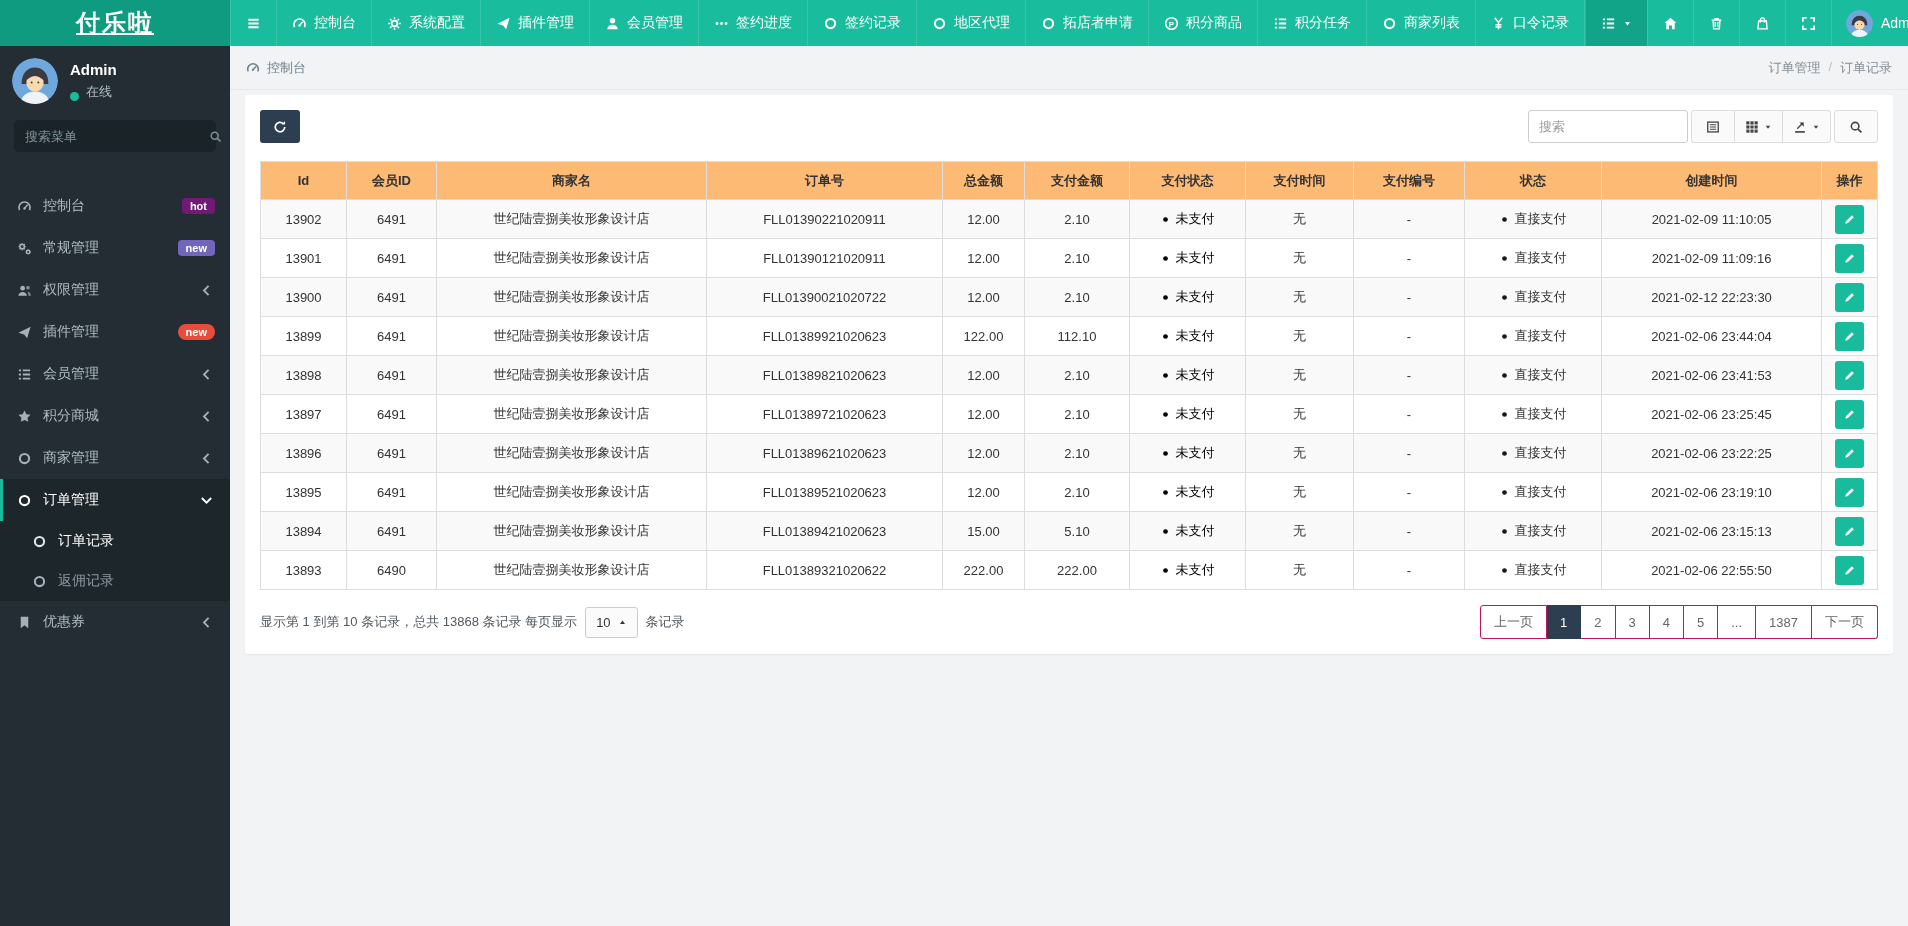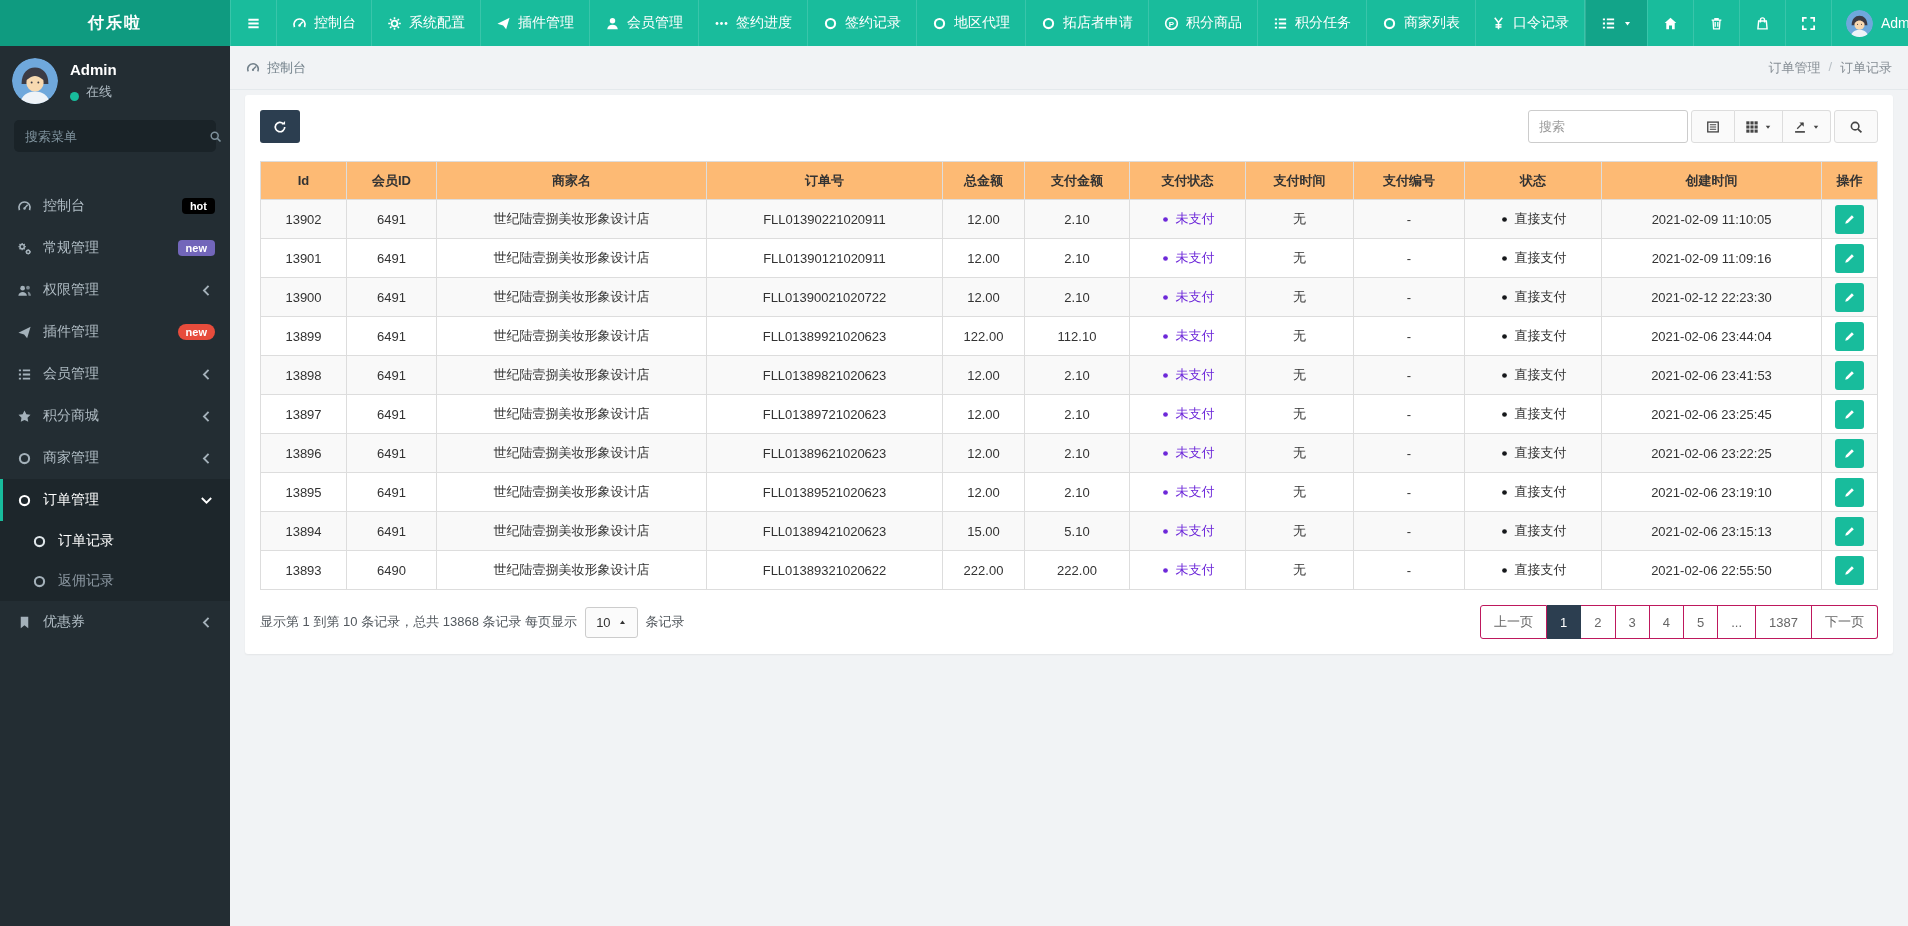--- a/index.html
+++ b/index.html
@@ -4,21 +4,21 @@
 <style>
   * { box-sizing: border-box; margin: 0; padding: 0; }
   html,body { width:1908px; height:926px; overflow:hidden; }
   body { font-family:"Liberation Sans","DejaVu Sans",sans-serif; background:#f1f3f5; font-size:14px; }
   .icon { display:inline-flex; align-items:center; justify-content:center; }
   .icon svg { width:15px; height:15px; display:block; }
 
   
   .navbar { height:46px; background:#19bc9c; display:flex; align-items:stretch; color:#fff; }
   .brand { width:230px; background:#0f9b80; display:flex; align-items:center; justify-content:center;
-           font-size:16px; font-weight:bold; letter-spacing:2px; flex-shrink:0; }
+           font-size:24px; font-weight:bold; letter-spacing:2px; flex-shrink:0;text-decoration:underline; }
   .nav-item { display:flex; align-items:center; gap:7px; padding:0 15px; font-size:14px;
               border-left:1px solid rgba(255,255,255,.14); cursor:pointer; white-space:nowrap; }
   .nav-item.active { background:#12a489; }
   .nav-spacer { flex:1; border-left:1px solid rgba(255,255,255,.14); }
   .nav-caret svg { width:9px; height:9px; }
   .user-chip { display:flex; align-items:center; gap:8px; padding:0 14px; border-left:1px solid rgba(255,255,255,.14); cursor:pointer; }
   .avatar-sm { width:27px; height:27px; border-radius:50%; overflow:hidden; flex-shrink:0; }
   .avatar-sm svg, .avatar-lg svg { width:100%; height:100%; display:block; }
 
   
@@ -79,21 +79,21 @@
   .btn-group .btn-tool:last-child { border-radius:0 3px 3px 0; }
   .btn-single { border-radius:3px; }
 
   table.grid { width:100%; border-collapse:collapse; table-layout:fixed; font-size:13px; color:#333; }
   .grid th, .grid td { border:1px solid #ddd; text-align:center; padding:0 6px; overflow:hidden; white-space:nowrap; }
   .grid th { height:38px; font-weight:bold; background:#fdba74; }
   .grid td { height:39px; }
   .grid tbody tr:nth-child(odd) { background:#f9f9f9; }
   .cell-status { display:inline-flex; align-items:center; gap:6px; }
   .cell-status .icon svg { width:9px; height:9px; }
-  .pay-unpaid { color:#6d28d9; }
+  .pay-unpaid { color:#000000; }
   .st-dark .icon { color:#16181b; }
   .btn-edit { width:29px; height:29px; background:#18bc9c; border:none; border-radius:3px; color:#fff;
               display:inline-flex; align-items:center; justify-content:center; cursor:pointer; }
   .btn-edit svg { width:13px; height:13px; }
 
   .card-footer { display:flex; align-items:center; margin-top:15px; font-size:13px; color:#52585e; }
   .page-size-btn { display:inline-flex; align-items:center; gap:7px; margin:0 8px; padding:0 10px; height:31px;
                    background:#fbfbfb; border:1px solid #ccc; border-radius:3px; color:#333; cursor:pointer; font-size:13px; }
   .page-size-btn .icon svg { width:9px; height:9px; }
   .pagination { margin-left:auto; display:flex; }
@@ -317,21 +317,21 @@
     <div class="menu">
         <div class="menu-item">
           <span class="icon">
             <svg viewBox="0 0 16 16">
               <path d="M2.6 11.8a6 6 0 1 1 10.8 0" fill="none" stroke="currentColor" stroke-width="1.8"></path>
               <path d="M8 9.8l3.4-3.6" stroke="currentColor" stroke-width="1.6"></path>
               <circle cx="8" cy="10.2" r="1.3" fill="currentColor"></circle>
             </svg>
           </span>
           <span class="menu-label">控制台</span>
-          <span class="badge" style="background: #000000;">hot</span>
+          <span class="badge" style="background: #701a75;">hot</span>
         </div>
         <div class="menu-item">
           <span class="icon">
             <svg viewBox="0 0 16 16">
               <g stroke="currentColor" fill="none">
                 <circle cx="5.5" cy="6" r="2.3" stroke-width="1.6"></circle>
                 <path d="M5.5 2.1v1.3M5.5 8.6v1.3M1.6 6h1.3M8.1 6h1.3M2.7 3.2l.9.9M7.4 7.9l.9.9M8.3 3.2l-.9.9M3.6 7.9l-.9.9" stroke-width="1.3"></path>
                 <circle cx="11.9" cy="11.6" r="1.8" stroke-width="1.5"></circle>
                 <path d="M11.9 8.7v1M11.9 13.5v1M9 11.6h1M13.8 11.6h1M10 9.7l.7.7M13.1 12.8l.7.7M13.8 9.7l-.7.7M10.7 12.8l-.7.7" stroke-width="1.1"></path>
               </g>

